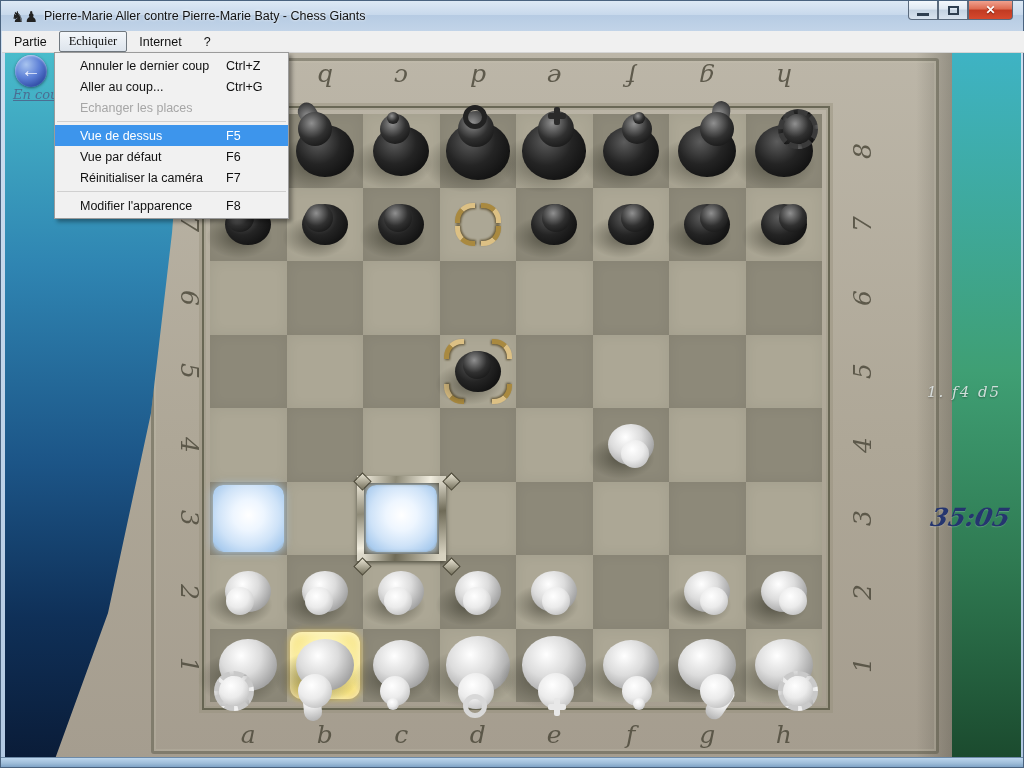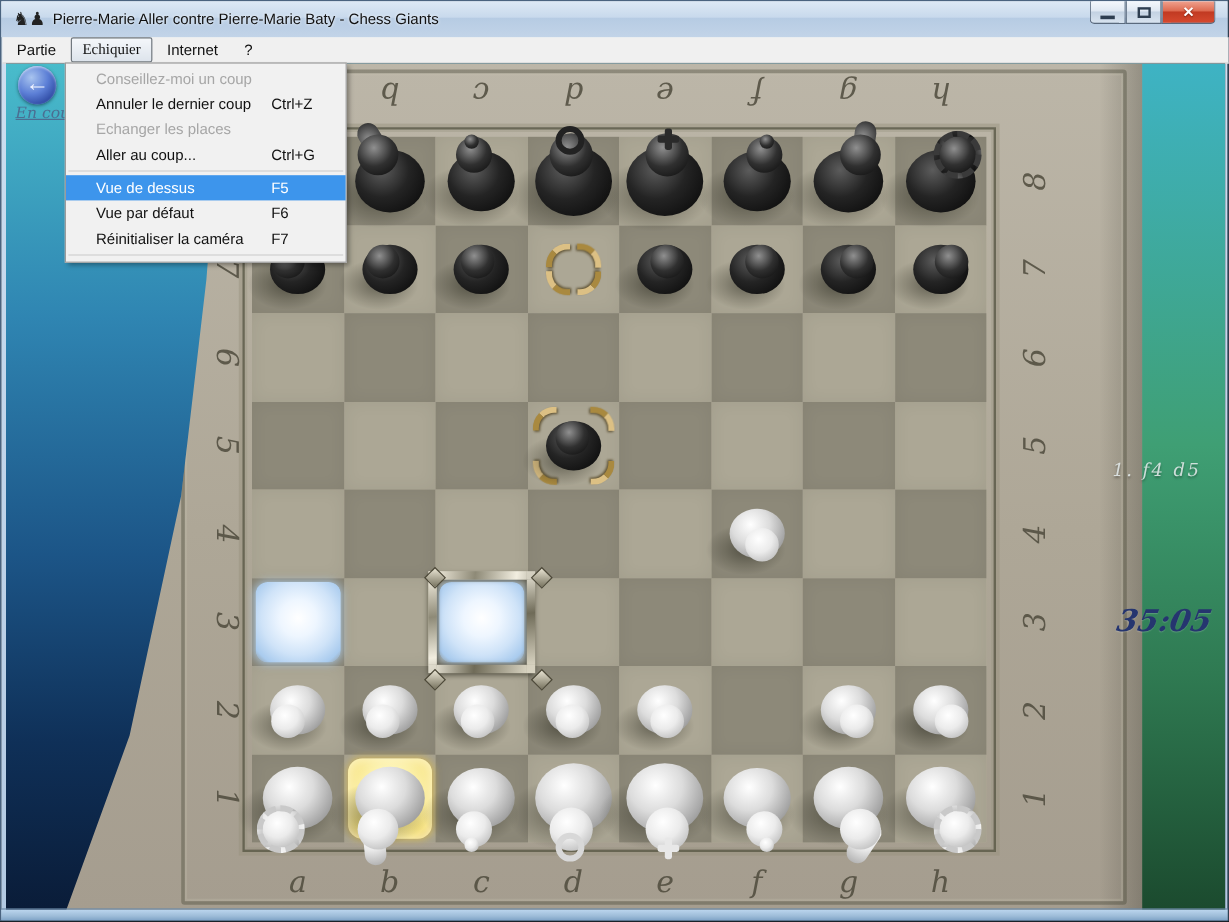--- a/index.html
+++ b/index.html
@@ -452,46 +452,46 @@
         </div>
     </div>
 
     <div class="back-btn"><span>←</span></div>
     <div class="scene-text status-label">En cou</div>
     <div class="scene-text move-list">1. f4 d5</div>
     <div class="scene-text clock">35:05</div>
   </div>
 
   <div class="dropdown" id="dropdown">
-      <div class="dd-item disabled">
-        <span class="dd-label">Conseillez-moi un coup</span>
-        <span class="dd-key"></span>
-      </div>
       <div class="dd-item">
         <span class="dd-label">Annuler le dernier coup</span>
         <span class="dd-key">Ctrl+Z</span>
       </div>
+      <div class="dd-item">
+        <span class="dd-label">Aller au coup...</span>
+        <span class="dd-key">Ctrl+G</span>
+      </div>
       <div class="dd-item disabled">
         <span class="dd-label">Echanger les places</span>
         <span class="dd-key"></span>
-      </div>
-      <div class="dd-item">
-        <span class="dd-label">Aller au coup...</span>
-        <span class="dd-key">Ctrl+G</span>
       </div>
       <div class="dd-sep"></div>
       <div class="dd-item selected">
         <span class="dd-label">Vue de dessus</span>
         <span class="dd-key">F5</span>
       </div>
       <div class="dd-item">
         <span class="dd-label">Vue par défaut</span>
         <span class="dd-key">F6</span>
       </div>
       <div class="dd-item">
         <span class="dd-label">Réinitialiser la caméra</span>
         <span class="dd-key">F7</span>
       </div>
       <div class="dd-sep"></div>
+      <div class="dd-item">
+        <span class="dd-label">Modifier l'apparence</span>
+        <span class="dd-key">F8</span>
+      </div>
     </div>
 
   <div class="bottom-border" style="background:linear-gradient(180deg,#bcd6ee 0%,#9dbcd8 60%,#7fa3c6 100%);"></div>
 </div>
 
 </body></html>

